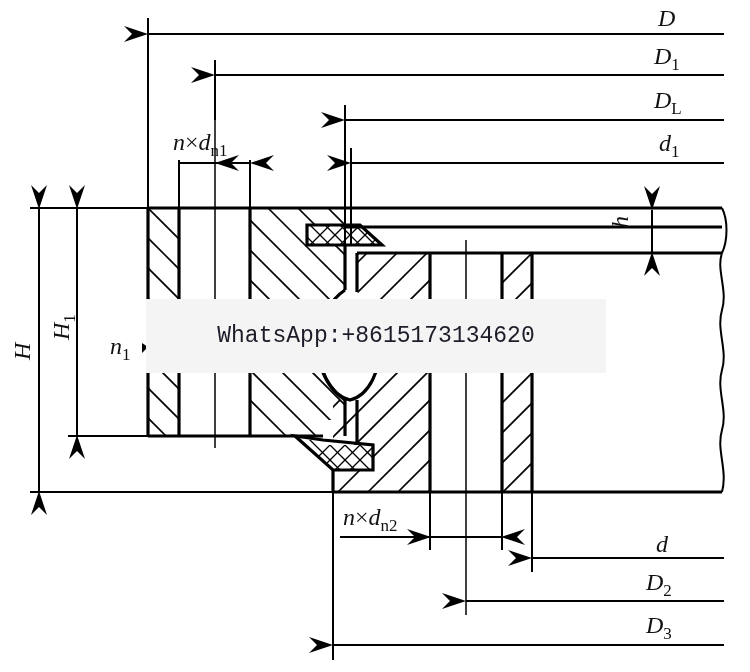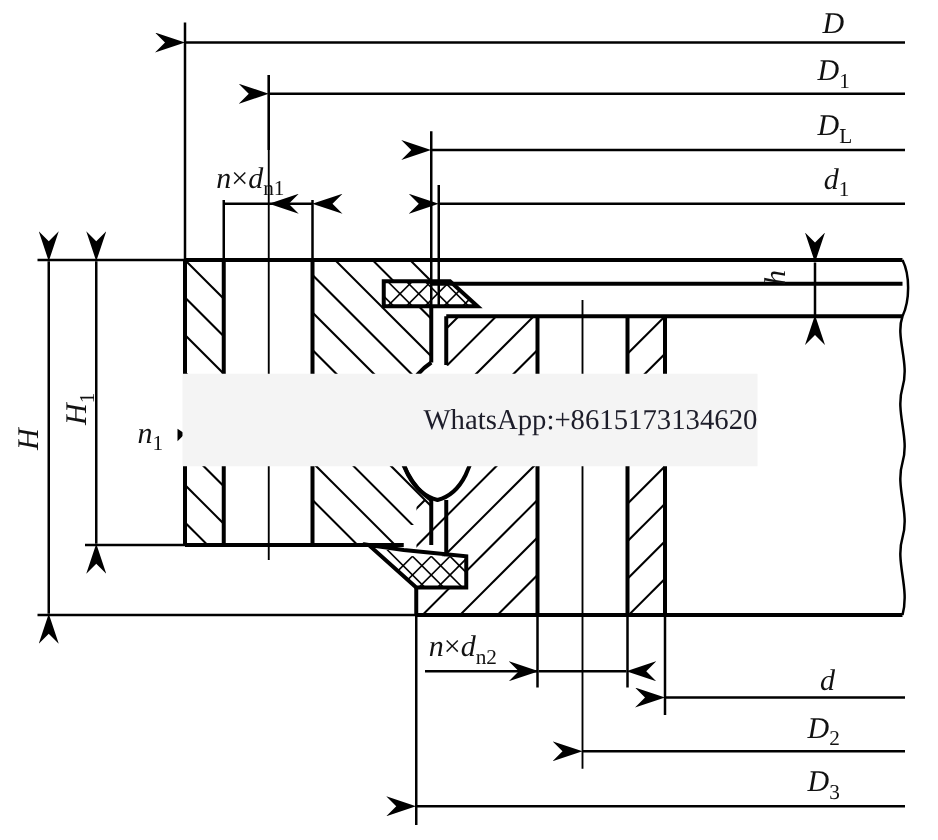--- a/index.html
+++ b/index.html
@@ -6,22 +6,22 @@
   body { width: 750px; height: 672px; position: relative; overflow: hidden; }
   #drawing { position: absolute; left: 0; top: 0; }
   .line { stroke: #000; stroke-width: 2; fill: none; }
   .thick { stroke: #000; stroke-width: 3.2; fill: none; }
   .thin { stroke: #000; stroke-width: 1.5; fill: none; }
   .hatch { stroke: #000; stroke-width: 1.6; }
   .lbl { font-family: "Liberation Serif", serif; font-style: italic; font-size: 24px; fill: #111; }
   .sub { font-family: "Liberation Serif", serif; font-style: normal; font-size: 17px; fill: #111; }
   .watermark {
     position: absolute; left: 146px; top: 299px; width: 460px; height: 74px;
-    background: #f4f4f4; display: flex; align-items: center; justify-content: flex-end;
-    font-family: Liberation Serif, serif; font-size: 23px; color: #1d1d2a;
+    background: #f4f4f4; display: flex; align-items: center; justify-content: center;
+    font-family: Liberation Mono, monospace; font-size: 23px; color: #1d1d2a;
     letter-spacing: 0px;
   }
 </style>
 </head>
 <body>
 
 <svg id="drawing" width="750" height="672" viewBox="0 0 750 672" xmlns="http://www.w3.org/2000/svg">
   <defs>
     <clipPath id="clip-outer-left">
         <rect x="148" y="208" width="31" height="228"></rect>

